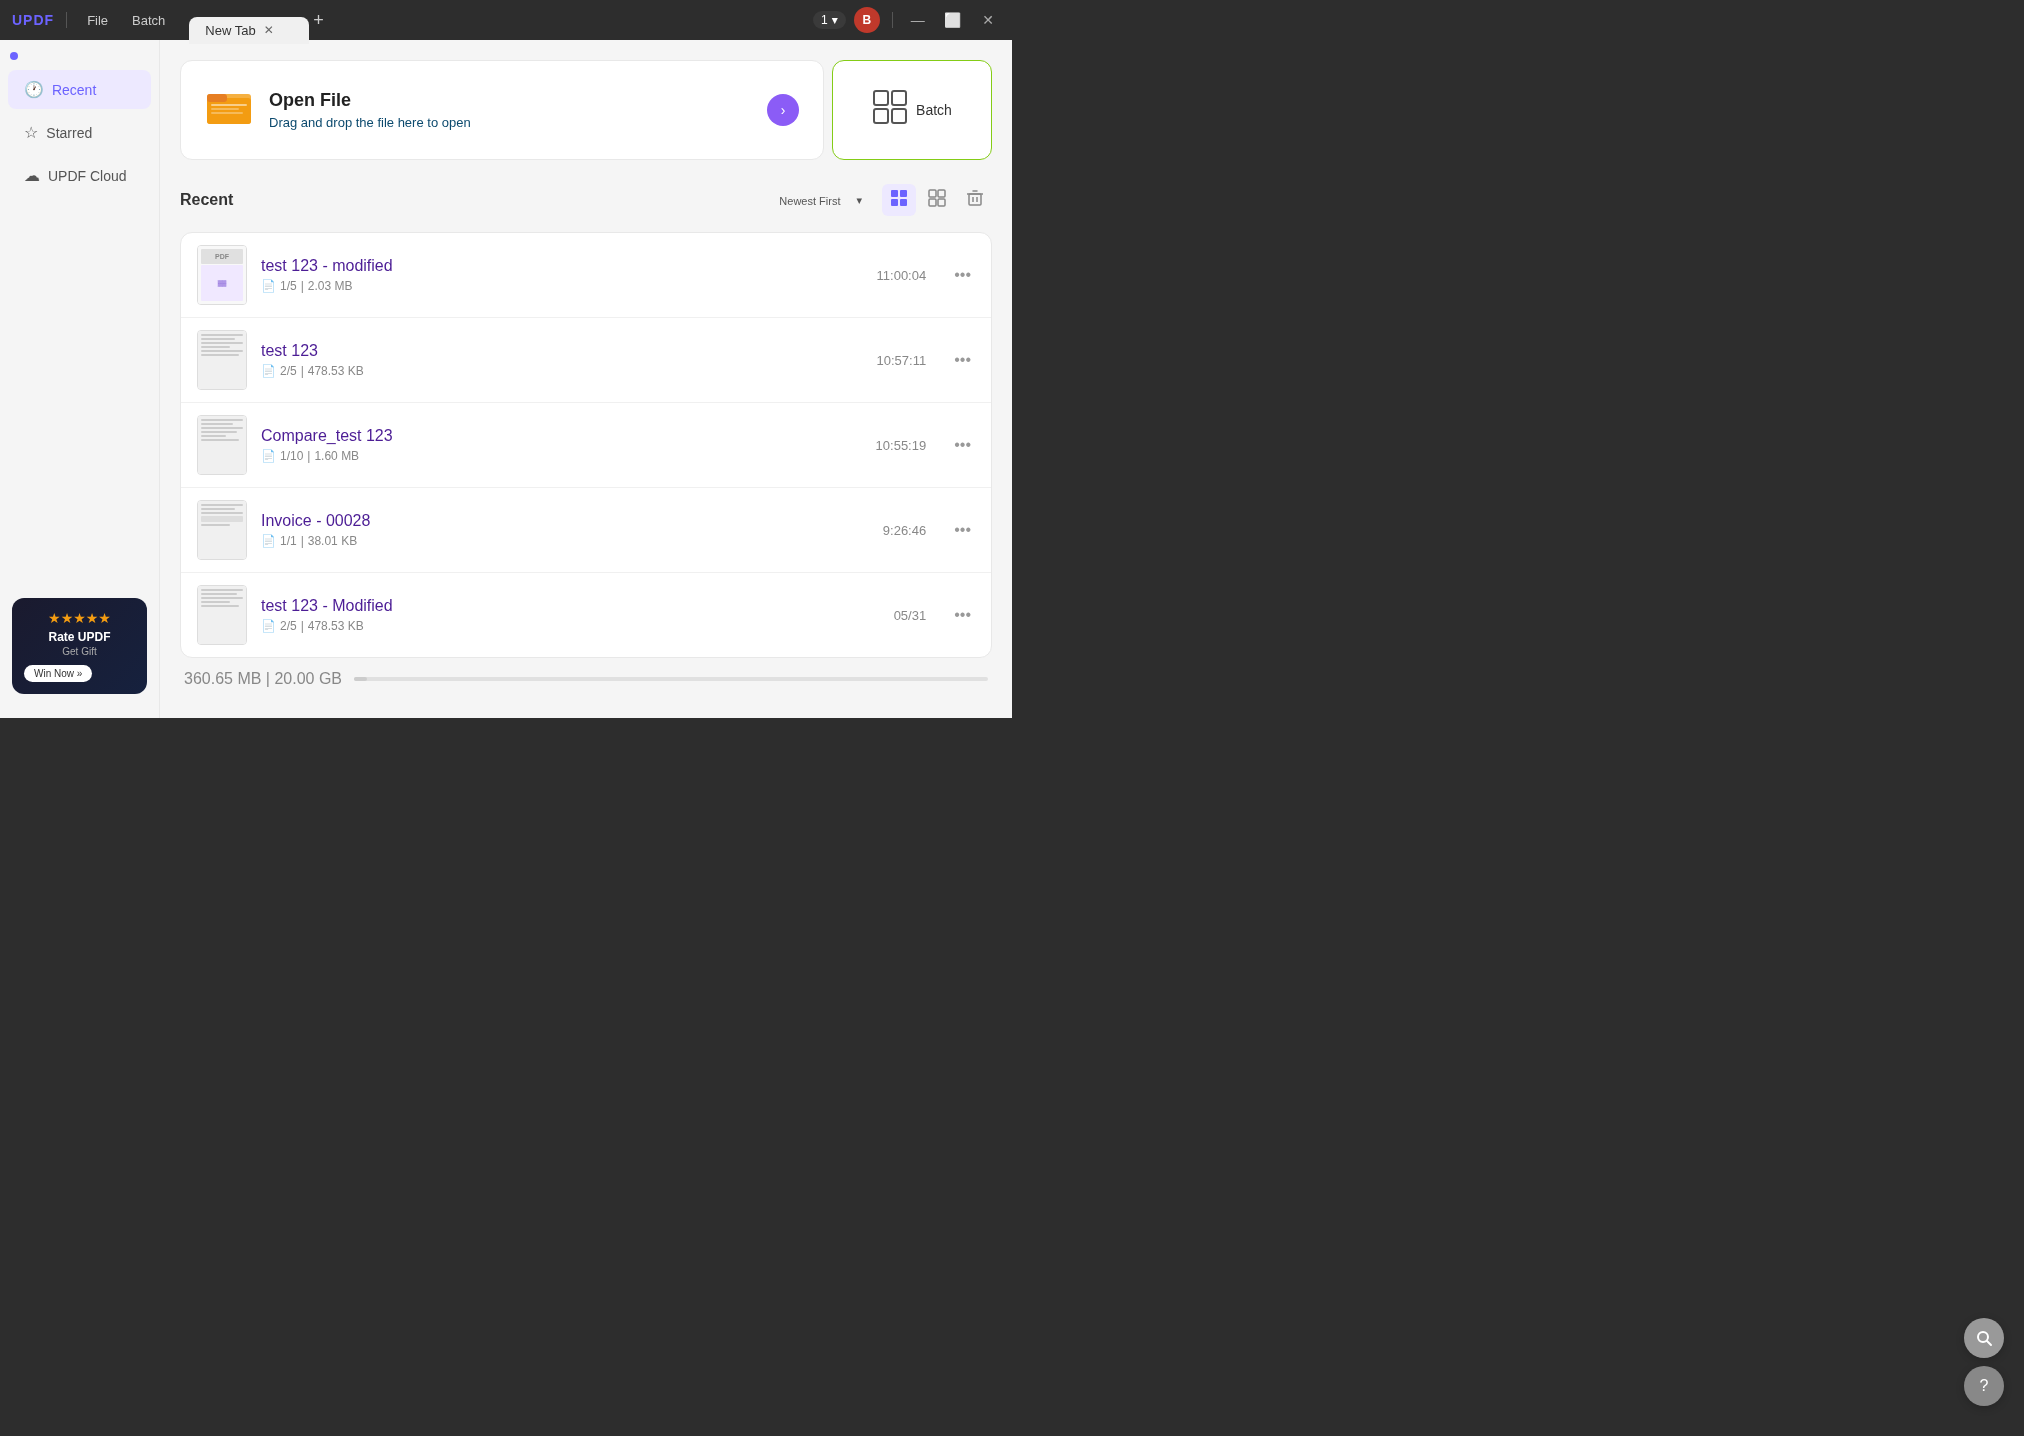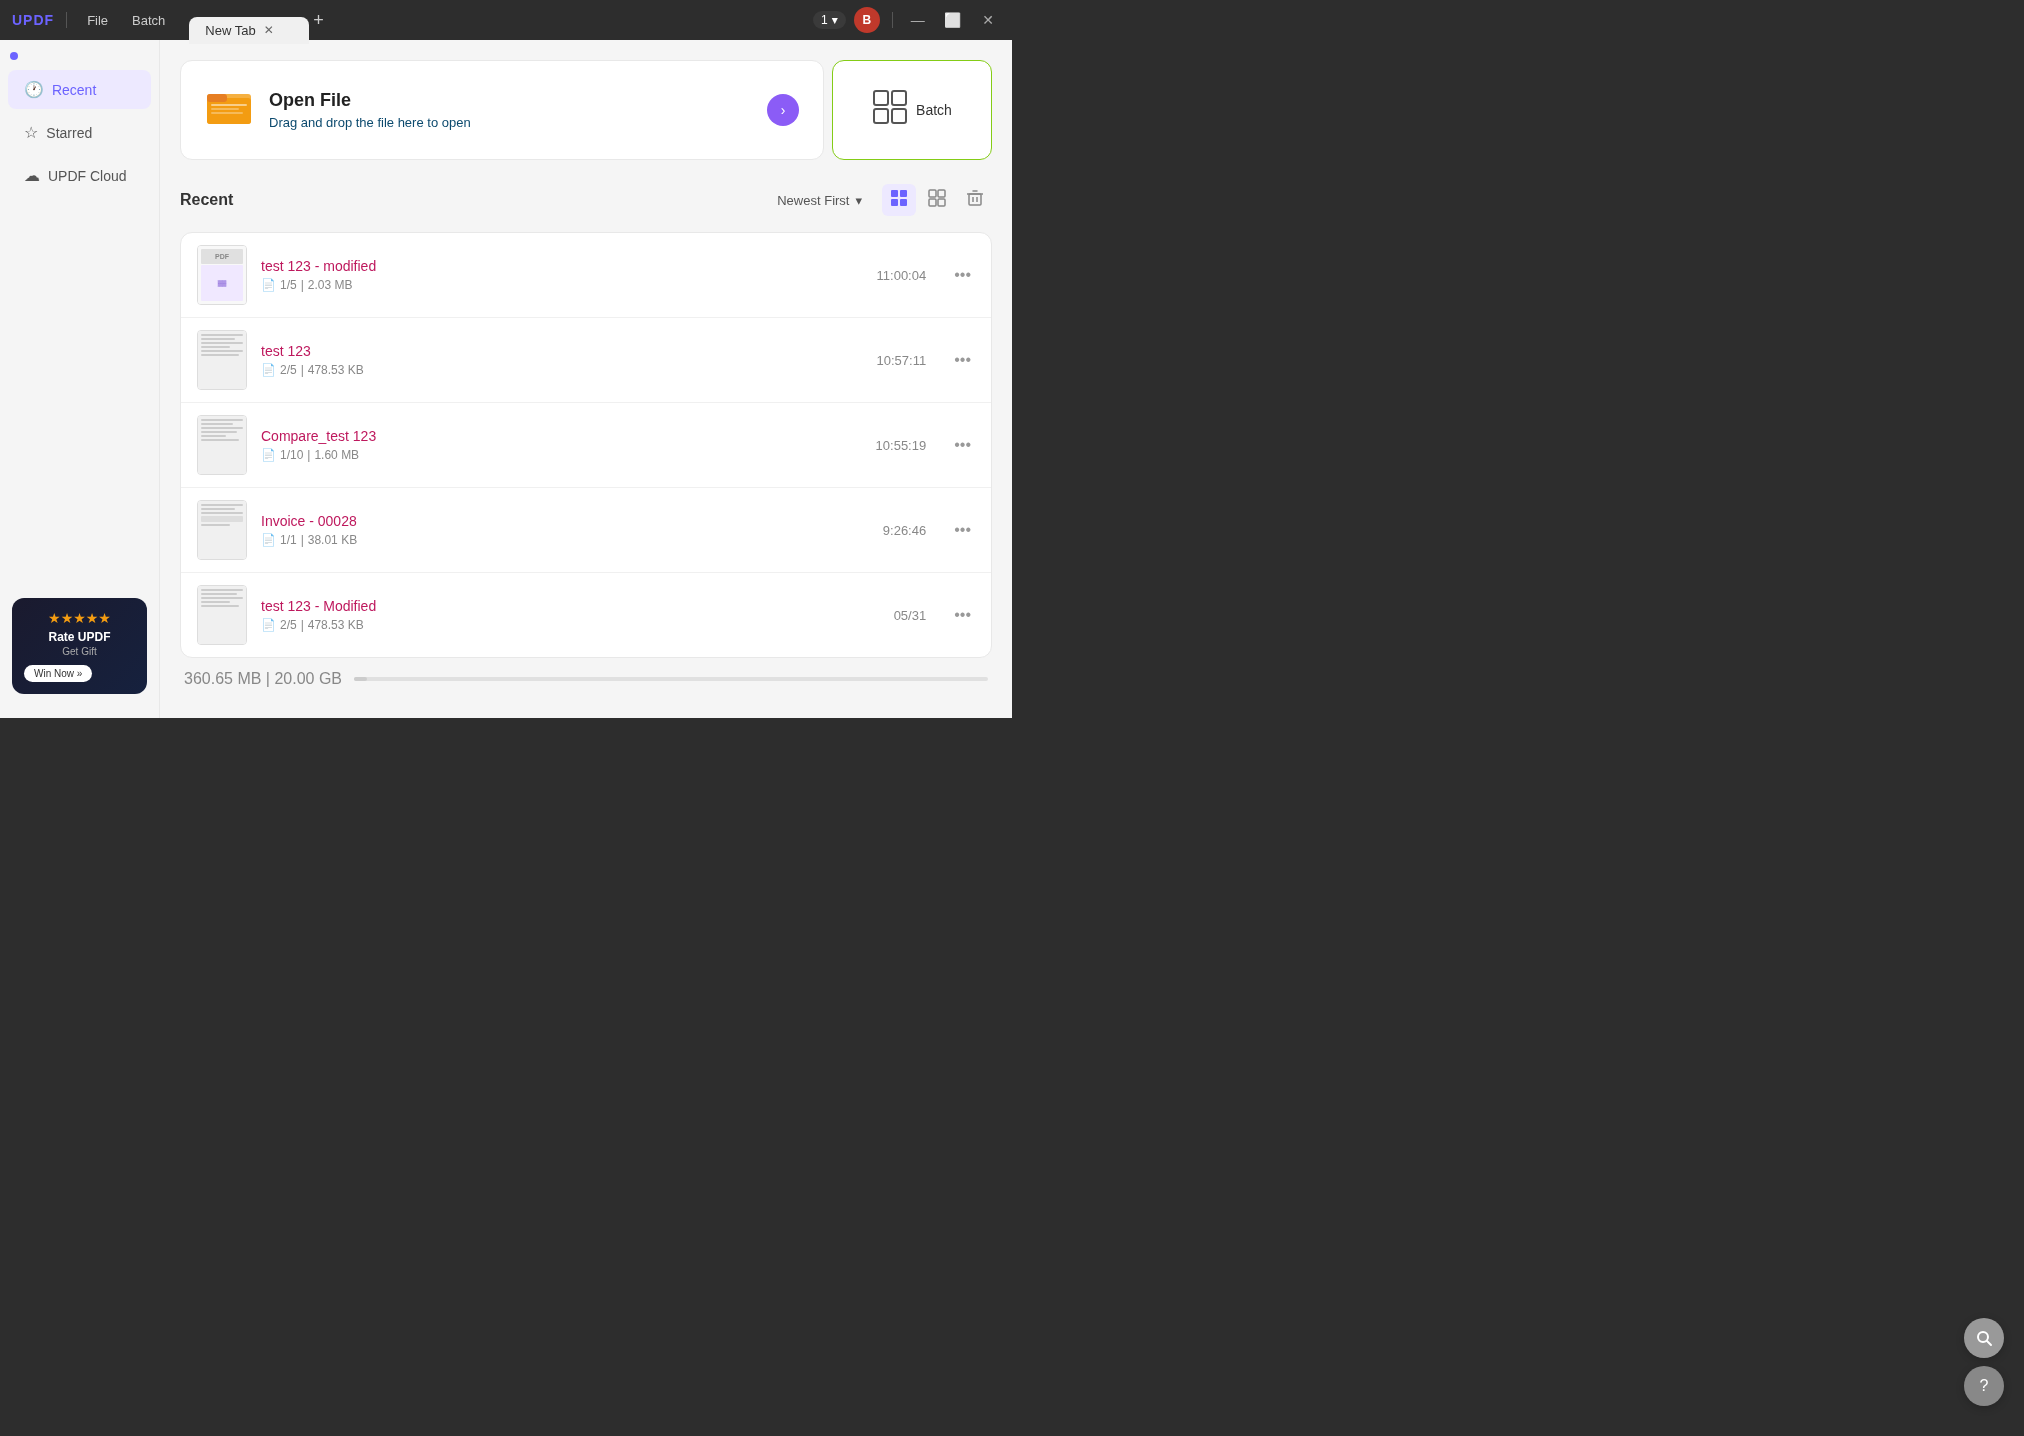--- a/index.html
+++ b/index.html
@@ -81,33 +81,33 @@
       width: 160px; background: #fff; border-radius: 12px; padding: 16px;
       display: flex; flex-direction: column; align-items: center; justify-content: center;
       border: 2px solid #3b5bdb; cursor: pointer; gap: 8px;
     }
     .compare-icon { font-size: 28px; color: #555; }
     .compare-label { font-size: 14px; font-weight: 500; color: #333; }
 
     
     .recent-header { display: flex; align-items: center; margin-bottom: 16px; }
     .recent-title { font-size: 16px; font-weight: 600; color: #333; }
-    .sort-dropdown { margin-left: auto; display: flex; align-items: flex-start; gap: 6px; font-size: 13px; color: #555; cursor: pointer; padding: 4px 8px; border-radius: 6px; }
+    .sort-dropdown { margin-left: auto; display: flex; align-items: flex-end; gap: 16px; font-size: 11px; color: #555; cursor: pointer; padding: 4px 8px; border-radius: 6px; }
     .view-btns { display: flex; gap: 4px; margin-left: 12px; }
     .view-btn { padding: 5px 8px; border-radius: 6px; cursor: pointer; color: #666; font-size: 16px; }
     .view-btn.active { background: #ede9ff; color: #6c63ff; }
     .delete-btn { padding: 5px 8px; cursor: pointer; color: #888; font-size: 16px; border-radius: 6px; }
 
     
     .file-list { background: #fff; border-radius: 12px; border: 1px solid #e8e8e8; overflow: hidden; }
     .file-item { display: flex; align-items: center; padding: 12px 16px; border-bottom: 1px solid #f0f0f0; cursor: pointer; }
     .file-item:last-child { border-bottom: none; }
     .file-thumb { width: 50px; height: 60px; background: #f5f5f5; border: 1px solid #ddd; border-radius: 4px; margin-right: 14px; display: flex; align-items: center; justify-content: center; overflow: hidden; flex-shrink: 0; }
     .file-info { flex: 1; }
-    .file-name { font-size: 14px; font-weight: 500; color: #be185d; margin-bottom: 4px; }
+    .file-name { font-size: 16px; font-weight: 500; color: #4c1d95; margin-bottom: 4px; }
     .file-meta { font-size: 12px; color: #888; display: flex; align-items: center; gap: 4px; }
     .file-time { margin-left: auto; margin-right: 24px; font-size: 13px; color: #888; }
     .file-more { color: #999; cursor: pointer; padding: 4px; border-radius: 4px; font-size: 16px; }
 
     
     .storage-bar { display: flex; align-items: center; margin-top: 12px; gap: 12px; font-size: 16px; color: #888; padding: 0 4px; }
     .progress-track { flex: 1; height: 4px; background: #e0e0e0; border-radius: 2px; }
     .progress-fill { height: 100%; background: #ccc; border-radius: 2px; width: 2%; }
 
     

